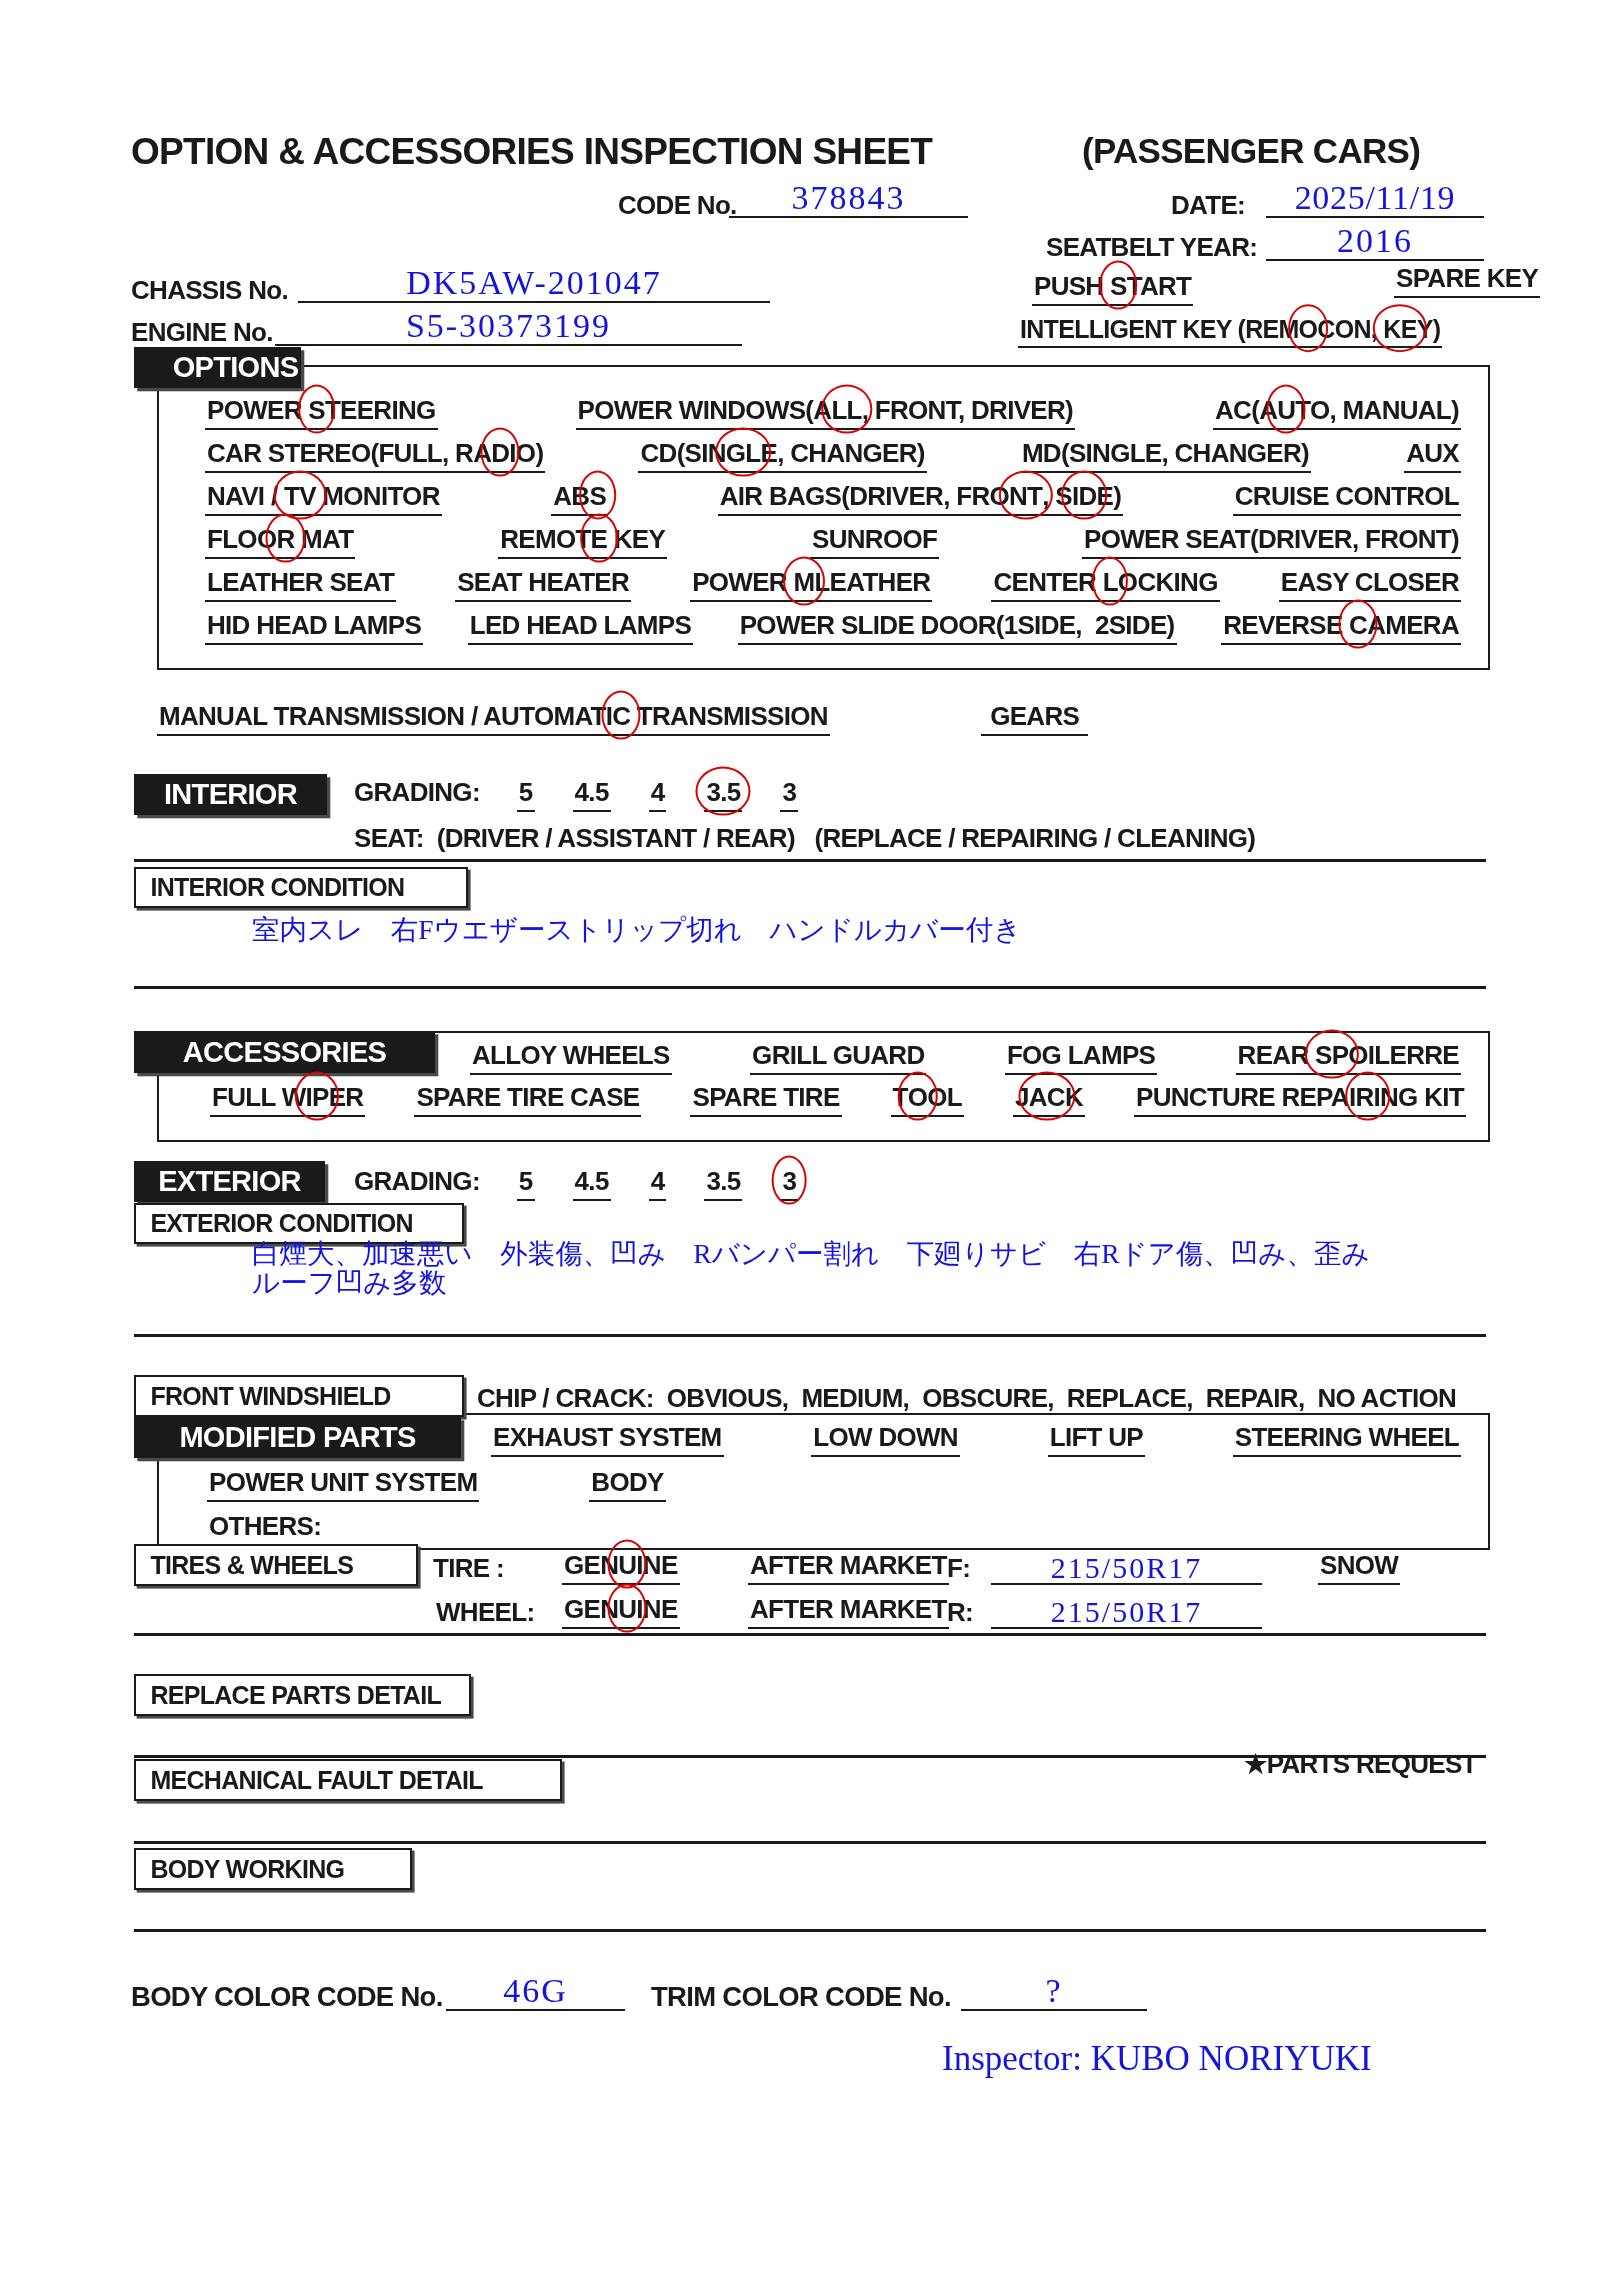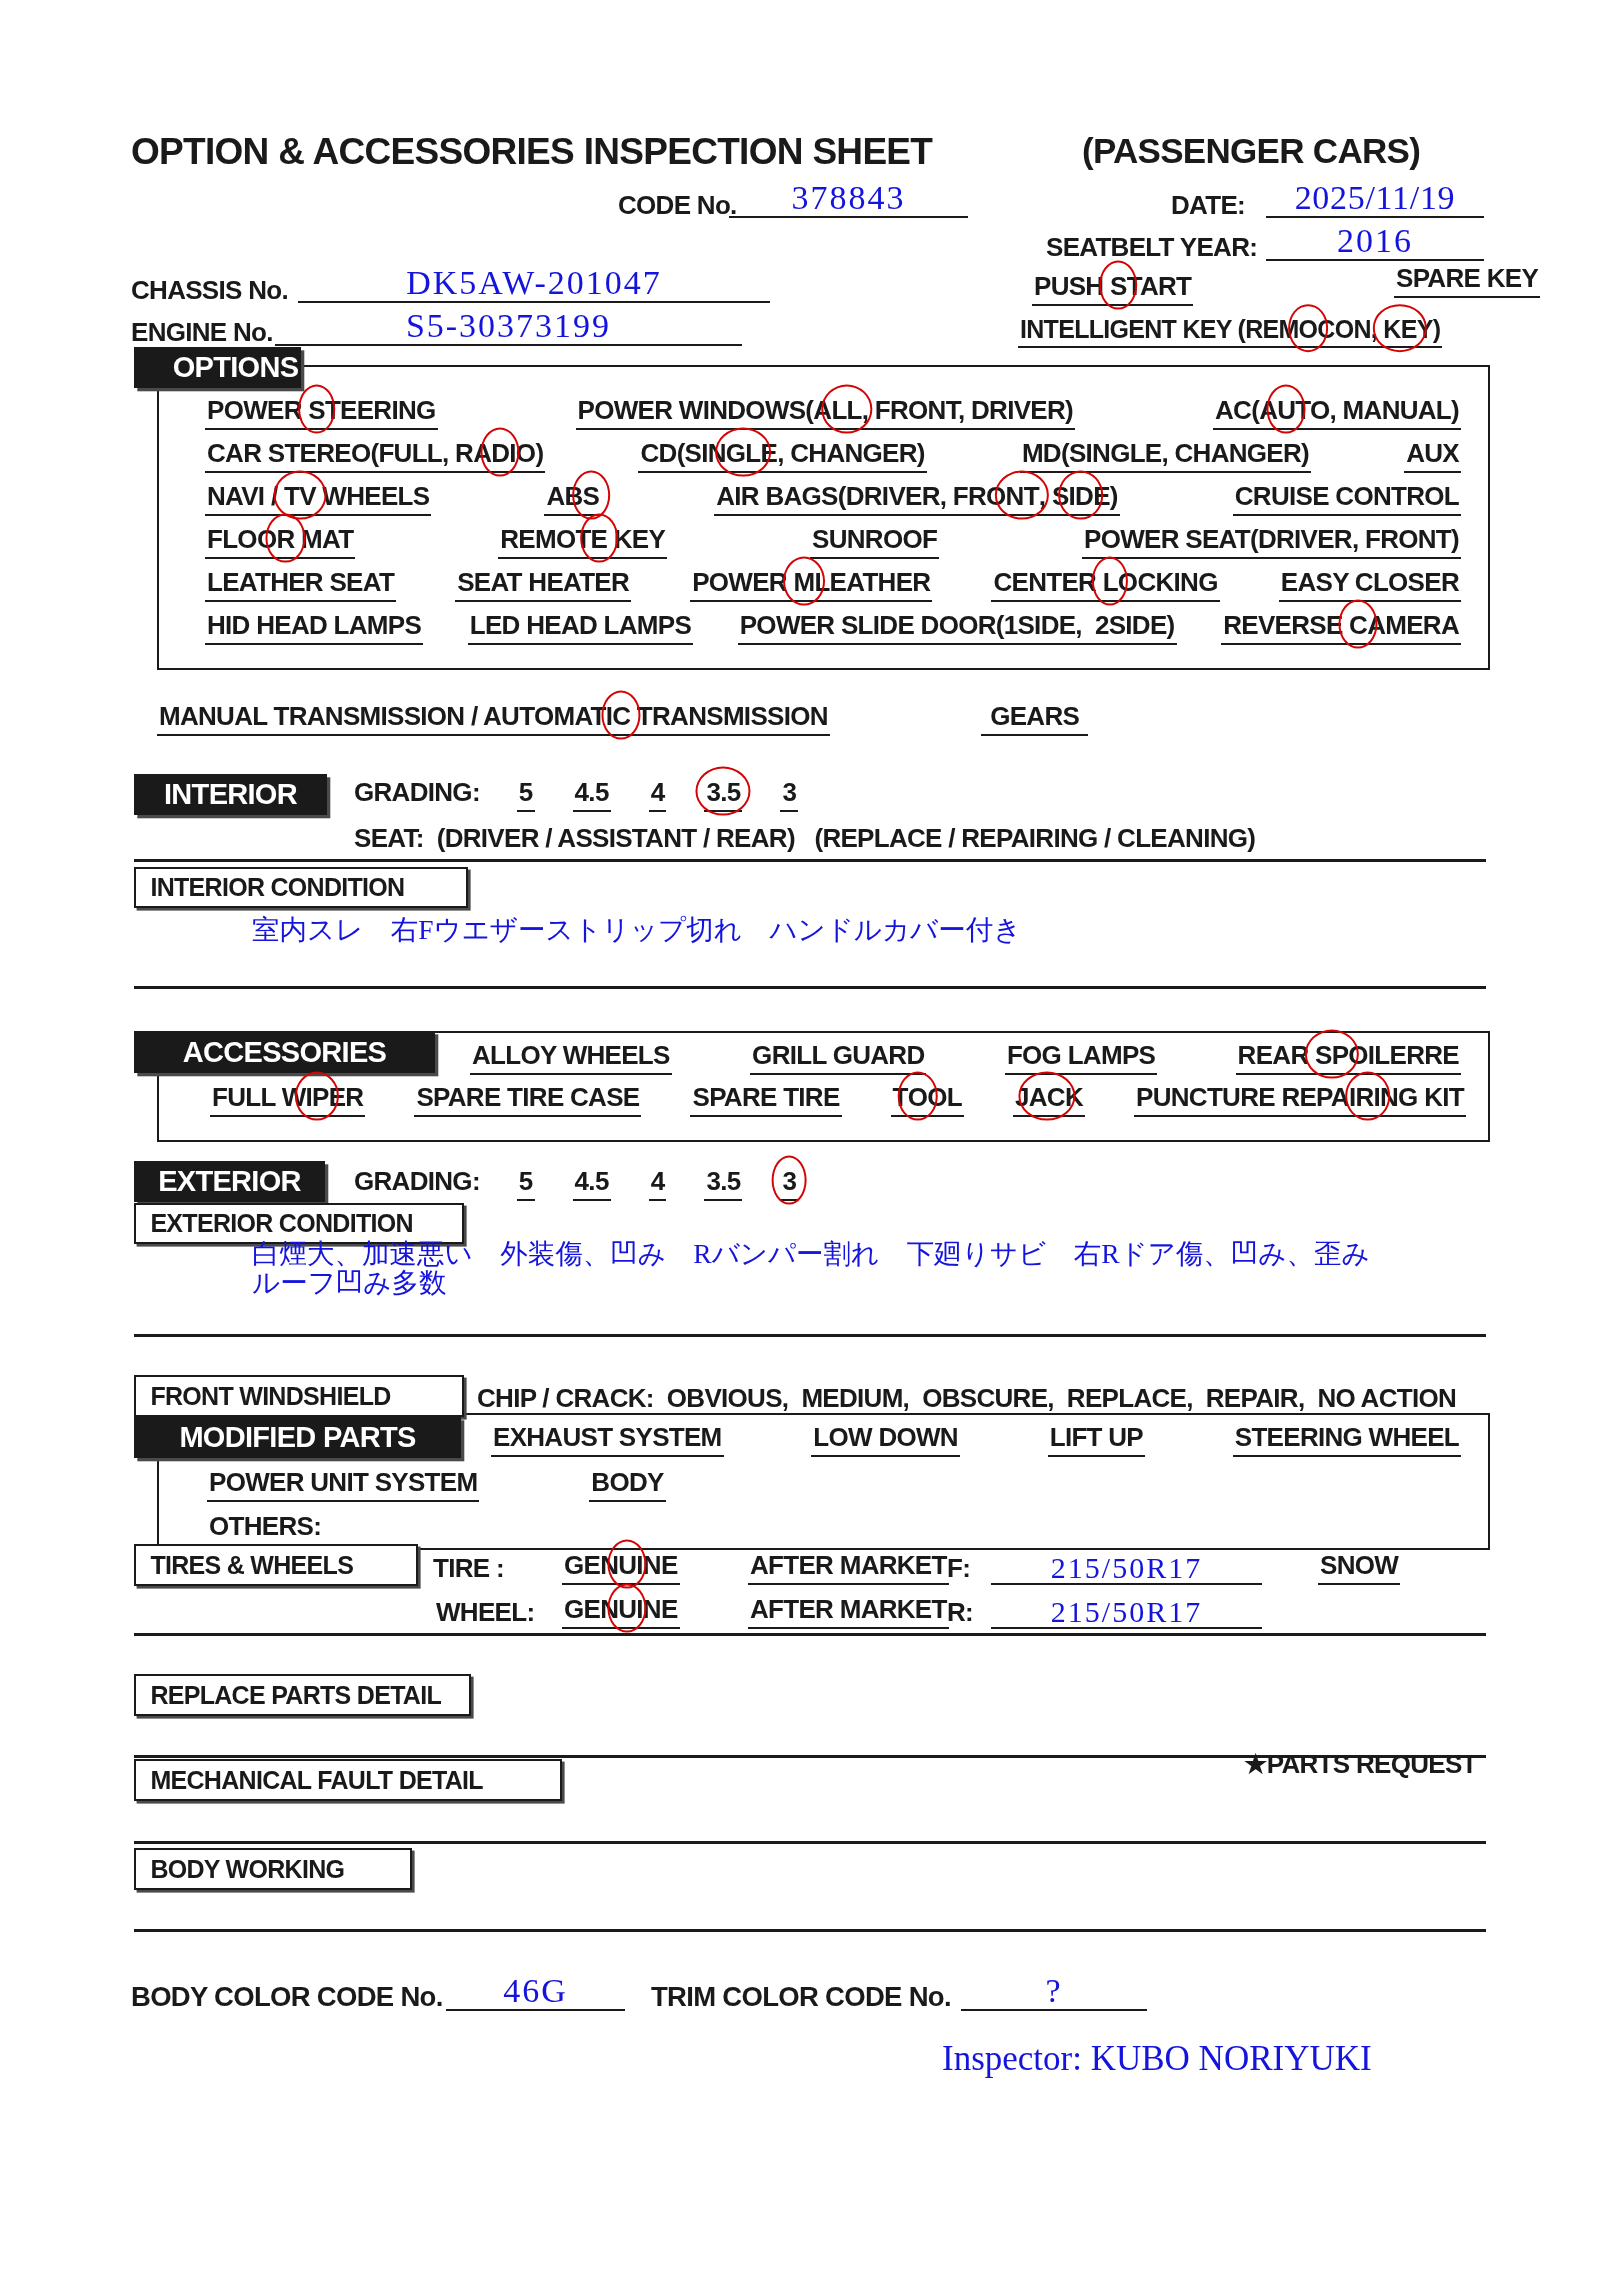--- a/index.html
+++ b/index.html
@@ -80,21 +80,21 @@
       <span class="opt"><span>POWER WINDOWS(A</span><span class="mk">LL</span><span>, FRONT, DRIVER)</span></span>
       <span class="opt"><span>AC(A</span><span class="mk">U</span><span>TO, MANUAL)</span></span>
     </div>
   <div class="orow" style="left:205px;top:439px;width:1256px;">
       <span class="opt"><span>CAR STEREO(FULL, RA</span><span class="mk">D</span><span>IO)</span></span>
       <span class="opt"><span>CD(SIN</span><span class="mk">GL</span><span>E, CHANGER)</span></span>
       <span class="opt"><span>MD(SINGLE, CHANGER)</span></span>
       <span class="opt"><span>AUX</span></span>
     </div>
   <div class="orow" style="left:205px;top:482px;width:1256px;">
-      <span class="opt"><span>NAVI / </span><span class="mk">TV</span><span> WHEELS</span></span>
+      <span class="opt"><span>NAVI / </span><span class="mk">TV</span><span> MONITOR</span></span>
       <span class="opt"><span>AB</span><span class="mk">S</span></span>
       <span class="opt"><span>AIR BAGS(DRIVER, FRO</span><span class="mk">NT</span><span>, S</span><span class="mk">ID</span><span>E)</span></span>
       <span class="opt"><span>CRUISE CONTROL</span></span>
     </div>
   <div class="orow" style="left:205px;top:525px;width:1256px;">
       <span class="opt"><span>FLOO</span><span class="mk">R</span><span> MAT</span></span>
       <span class="opt"><span>REMOT</span><span class="mk">E</span><span> KEY</span></span>
       <span class="opt"><span>SUNROOF</span></span>
       <span class="opt"><span>POWER SEAT(DRIVER, FRONT)</span></span>
     </div>

